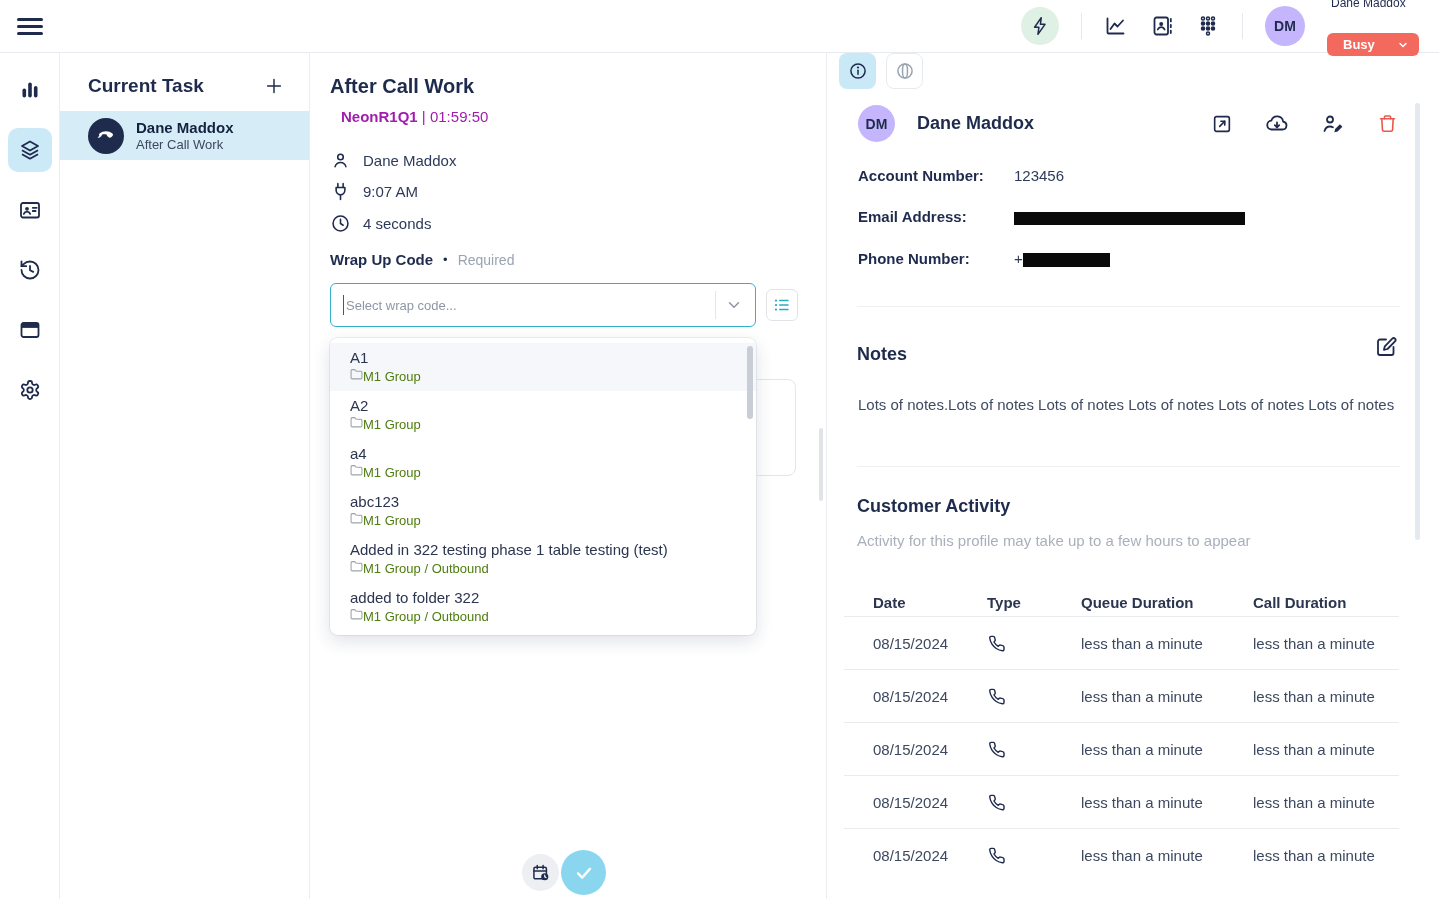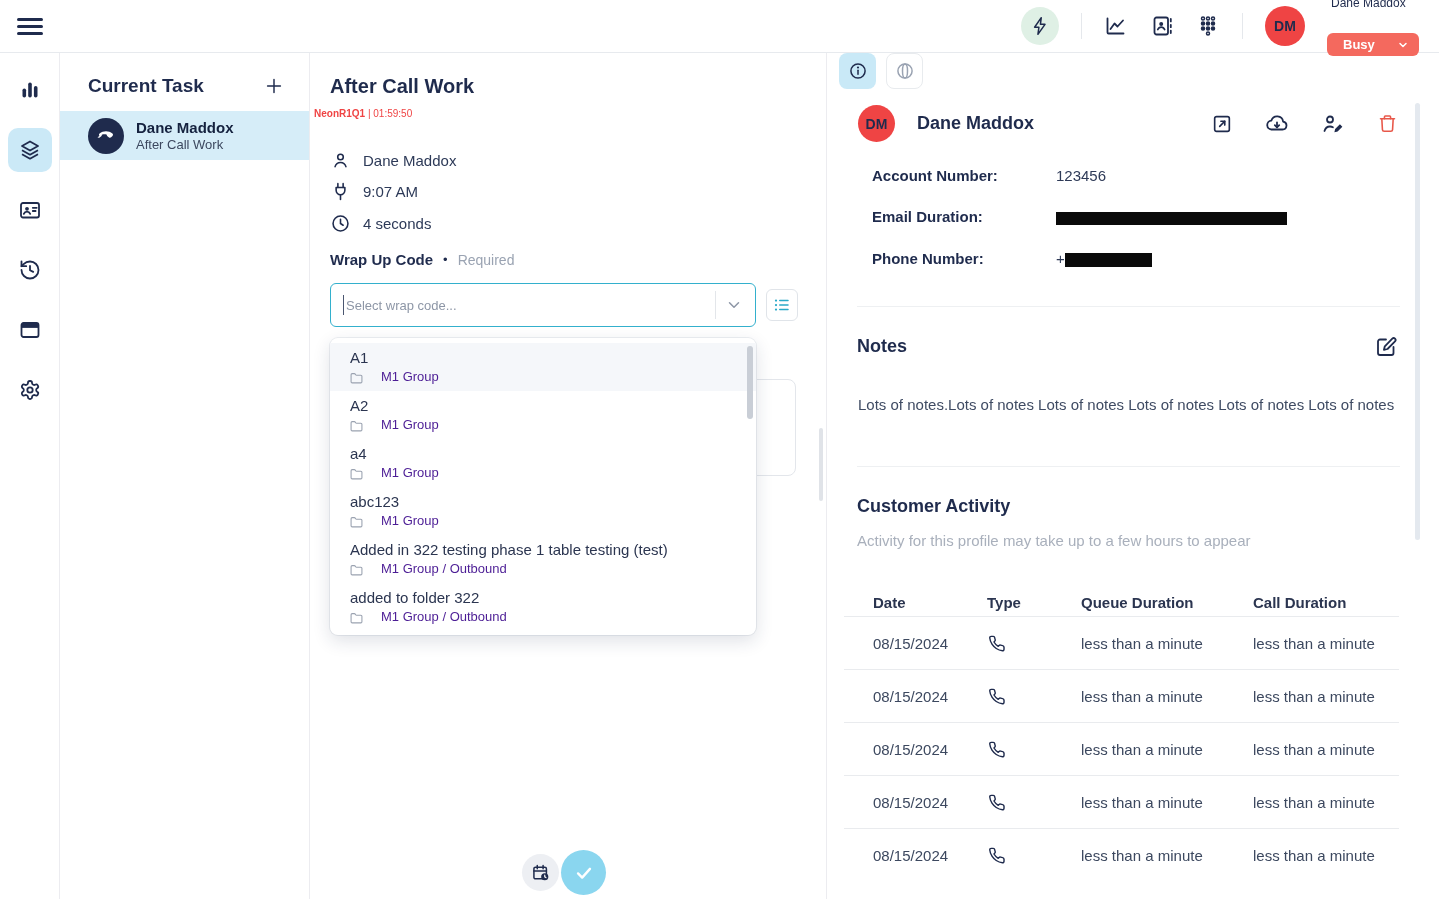--- a/index.html
+++ b/index.html
@@ -8,21 +8,21 @@
 
   
   .topbar { position:absolute; left:0; top:0; width:1439px; height:53px; background:#fff; border-bottom:1px solid #e7eaee; display:flex; align-items:center; justify-content:space-between; z-index:10; }
   .hamburger { margin-left:17px; width:26px; height:26px; display:flex; flex-direction:column; justify-content:center; gap:4px; cursor:pointer; }
   .hamburger span { display:block; height:3px; border-radius:2px; background:#1f2b4d; }
   .top-right { display:flex; align-items:center; gap:22px; margin-right:20px; }
   .circle-btn { width:38px; height:38px; border-radius:50%; background:#dff0e5; display:flex; align-items:center; justify-content:center; }
   .vdivider { width:1px; height:26px; background:#e5e8ec; }
   .top-icon { width:24px; height:24px; color:#1f2b4d; display:flex; align-items:center; justify-content:center; }
   .avatar { border-radius:50%; display:flex; align-items:center; justify-content:center; font-weight:700; color:#1f2b4d; }
-  .avatar.pink { background:#ef4444; }
+  .avatar.pink { background:#c4b5fd; }
   .avatar.top { width:40px; height:40px; font-size:14px; }
   .user-block { display:flex; flex-direction:column; align-items:flex-start; gap:3px; }
   .user-name { font-size:12px; color:#1f2b4d; padding-left:4px; }
   .status-pill { width:92px; height:23px; background:#f4695e; border-radius:6px; color:#fff; font-size:13px; font-weight:700; display:flex; align-items:center; justify-content:space-between; padding:0 10px 0 16px; cursor:pointer;margin-top:20px; }
 
   
   .rail { position:absolute; left:0; top:53px; width:60px; height:846px; border-right:1px solid #ececf0; background:#fff; }
   .rail-item { position:absolute; left:8px; width:44px; height:44px; border-radius:10px; display:flex; align-items:center; justify-content:center; color:#1f2b4d; cursor:pointer; }
   .rail-item.active { background:#cbe9f7; }
 
@@ -31,67 +31,67 @@
   .tasks-header { display:flex; align-items:center; justify-content:space-between; padding:22px 24px 14px 28px; }
   .tasks-title { font-size:19px; font-weight:700; color:#1f2b4d; }
   .task-item { display:flex; align-items:center; gap:12px; background:#d6edf8; padding:6px 10px 6px 28px; height:49px; cursor:pointer; }
   .task-avatar { width:36px; height:36px; border-radius:50%; background:#1f2b4d; display:flex; align-items:center; justify-content:center; flex:none; }
   .task-name { font-size:15px; font-weight:700; color:#15223f; line-height:18px; }
   .task-sub { font-size:13px; color:#3c485f; line-height:16px; }
 
   
   .middle { position:absolute; left:310px; top:53px; width:517px; height:846px; border-right:1px solid #ececf0; background:#fff; }
   .acw-title { position:absolute; left:20px; top:22px; font-size:20px; font-weight:700; color:#1f2b4d; }
-  .acw-sub { position:absolute; left:4px; top:55px; font-size:10px; color:#ef4444; }
+  .acw-sub { position:absolute; left:31px; top:55px; font-size:15px; color:#a21caf; }
   .acw-sub b { font-weight:700; }
   .meta-row { position:absolute; left:20px; display:flex; align-items:center; gap:12px; font-size:15px; color:#2d3a58; height:26px; }
   .meta-icon { width:21px; height:21px; color:#1f2b4d; display:flex; align-items:center; justify-content:center; }
   .wrap-row { position:absolute; left:20px; top:198px; display:flex; align-items:center; gap:10px; }
   .wrap-label { font-size:15px; font-weight:700; color:#1f2b4d; }
   .wrap-bullet { color:#1f2b4d; font-size:13px; }
   .wrap-required { font-size:14px; color:#9aa3b2; }
   .select-box { position:absolute; left:20px; top:230px; width:426px; height:44px; border:1.5px solid #33b0cd; border-radius:6px; background:#fff; display:flex; align-items:center; padding:0 12px; }
   .caret { width:1px; height:20px; background:#4a5670; margin-right:2px; }
   .select-input { border:none; outline:none; flex:1; font-size:13px; font-family:"Liberation Sans",sans-serif; color:#2e3a57; background:transparent; }
   .select-input::placeholder { color:#8d96a6; }
   .select-divider { width:1px; height:28px; background:#e3e6ea; margin-right:9px; }
   .select-chevron { color:#8d96a6; display:flex; }
   .list-btn { position:absolute; left:456px; top:236px; width:32px; height:32px; border:1px solid #e0e4e9; border-radius:6px; background:#fff; display:flex; align-items:center; justify-content:center; color:#2aa9c8; cursor:pointer; }
   .notes-field-peek { position:absolute; left:20px; top:326px; width:466px; height:97px; border:1px solid #e3e6eb; border-radius:8px; background:#fff; z-index:1; }
   .dropdown { position:absolute; left:20px; top:285px; width:426px; height:297px; background:#fff; border-radius:8px; box-shadow:0 6px 18px rgba(30,43,77,.14), 0 0 0 1px #eef0f3; z-index:2; padding-top:5px; overflow:hidden; }
   .option { height:48px; padding:5px 20px 0 20px; cursor:pointer; }
   .option.highlight { background:#f5f7fa; }
   .opt-label { font-size:15px; font-weight:400; color:#2b3550; line-height:20px; white-space:nowrap; }
-  .opt-group { display:flex; align-items:flex-end; gap:18px; font-size:13px; color:#4c1d95; line-height:17px; }
+  .opt-group { display:flex; align-items:flex-start; gap:0; font-size:13px; color:#4d7c0f; line-height:17px; }
   .opt-group svg { flex:none; }
   .dd-scrollbar { position:absolute; right:3px; top:8px; width:6px; height:73px; border-radius:3px; background:#c9ced6; }
   .mid-scrollbar { position:absolute; left:509px; top:375px; width:4px; height:73px; border-radius:2px; background:#e0e3e8; }
   .action-btn { position:absolute; border-radius:50%; display:flex; align-items:center; justify-content:center; cursor:pointer; }
   .btn-schedule { left:212px; top:801px; width:37px; height:37px; background:#edeff3; color:#1f2b4d; }
   .btn-complete { left:251px; top:797px; width:45px; height:45px; background:#8ad6ef; color:#fff; }
 
   
   .right { position:absolute; left:828px; top:53px; width:611px; height:846px; background:#fff; }
   .tabs { position:absolute; left:11px; top:0; display:flex; gap:10px; }
   .tab { width:37px; height:36px; border-radius:8px; display:flex; align-items:center; justify-content:center; cursor:pointer; }
   .tab.active { background:#c9e9f7; color:#1f2b4d; }
   .tab.inactive { background:#fff; border:1px solid #e8ebee; color:#9aa3b2; }
   .profile-header { position:absolute; left:30px; top:52px; right:40px; display:flex; align-items:center; }
   .avatar.profile { width:37px; height:37px; font-size:14px; }
   .profile-name { font-size:18px; font-weight:700; color:#1f2b4d; margin-left:22px; }
   .profile-actions { margin-left:auto; display:flex; align-items:center; gap:31px; }
   .p-action { width:24px; height:24px; color:#1f2b4d; display:flex; align-items:center; justify-content:center; cursor:pointer; }
   .p-action.danger { color:#e8584a; }
-  .field-row { position:absolute; left:44px; display:flex; font-size:15px;gap:28px; }
+  .field-row { position:absolute; left:30px; display:flex; font-size:15px; }
   .field-label { width:156px; font-weight:700; color:#1f2b4d; }
   .field-value { color:#2e3a57; }
   .redact { display:inline-block; background:#0a0a0a; vertical-align:middle; }
   .hr { position:absolute; left:29px; right:39px; height:1px; background:#eef0f2; }
   .section-title { font-size:18px; font-weight:700; color:#1f2b4d; }
-  .notes-title { position:absolute; left:29px; top:283px;text-align:right; }
+  .notes-title { position:absolute; left:29px; top:291px;text-align:right; }
   .notes-edit { position:absolute; left:546px; top:282px; width:24px; height:24px; color:#1f2b4d; cursor:pointer; }
   .notes-text { position:absolute; left:30px; top:343px; right:40px; font-size:15px; color:#3f4b63; }
   .activity-title { position:absolute; left:29px; top:443px; }
   .activity-sub { position:absolute; left:29px; top:479px; font-size:15px; color:#a9b0bc; }
   .table { position:absolute; left:16px; right:40px; top:535px; }
   .trow { display:grid; grid-template-columns:114px 94px 172px 1fr; align-items:center; padding-left:29px; }
   .trow.head { height:28px; font-size:15px; font-weight:700; color:#2b3550; }
   .trow.body { height:53px; font-size:15px; color:#3c485f; border-top:1px solid #e9ebee; }
   .trow.body:first-of-type { margin-top:12px; }
   .type-icon { color:#1f2b4d; display:flex; }
@@ -446,21 +446,21 @@
           </span>
         </span>
       </div>
     </div>
 
     <div class="field-row" style="top:114px">
       <span class="field-label">Account Number:</span>
       <span class="field-value">123456</span>
     </div>
     <div class="field-row" style="top:155px">
-      <span class="field-label">Email Duration:</span>
+      <span class="field-label">Email Address:</span>
       <span class="field-value"><span class="redact" style="width:231px;height:13px"></span></span>
     </div>
     <div class="field-row" style="top:197px">
       <span class="field-label">Phone Number:</span>
       <span class="field-value"><span>+</span><span class="redact" style="width:87px;height:14px"></span></span>
     </div>
 
     <div class="hr" style="top:253px"></div>
 
     <div class="section-title notes-title">Notes</div>

